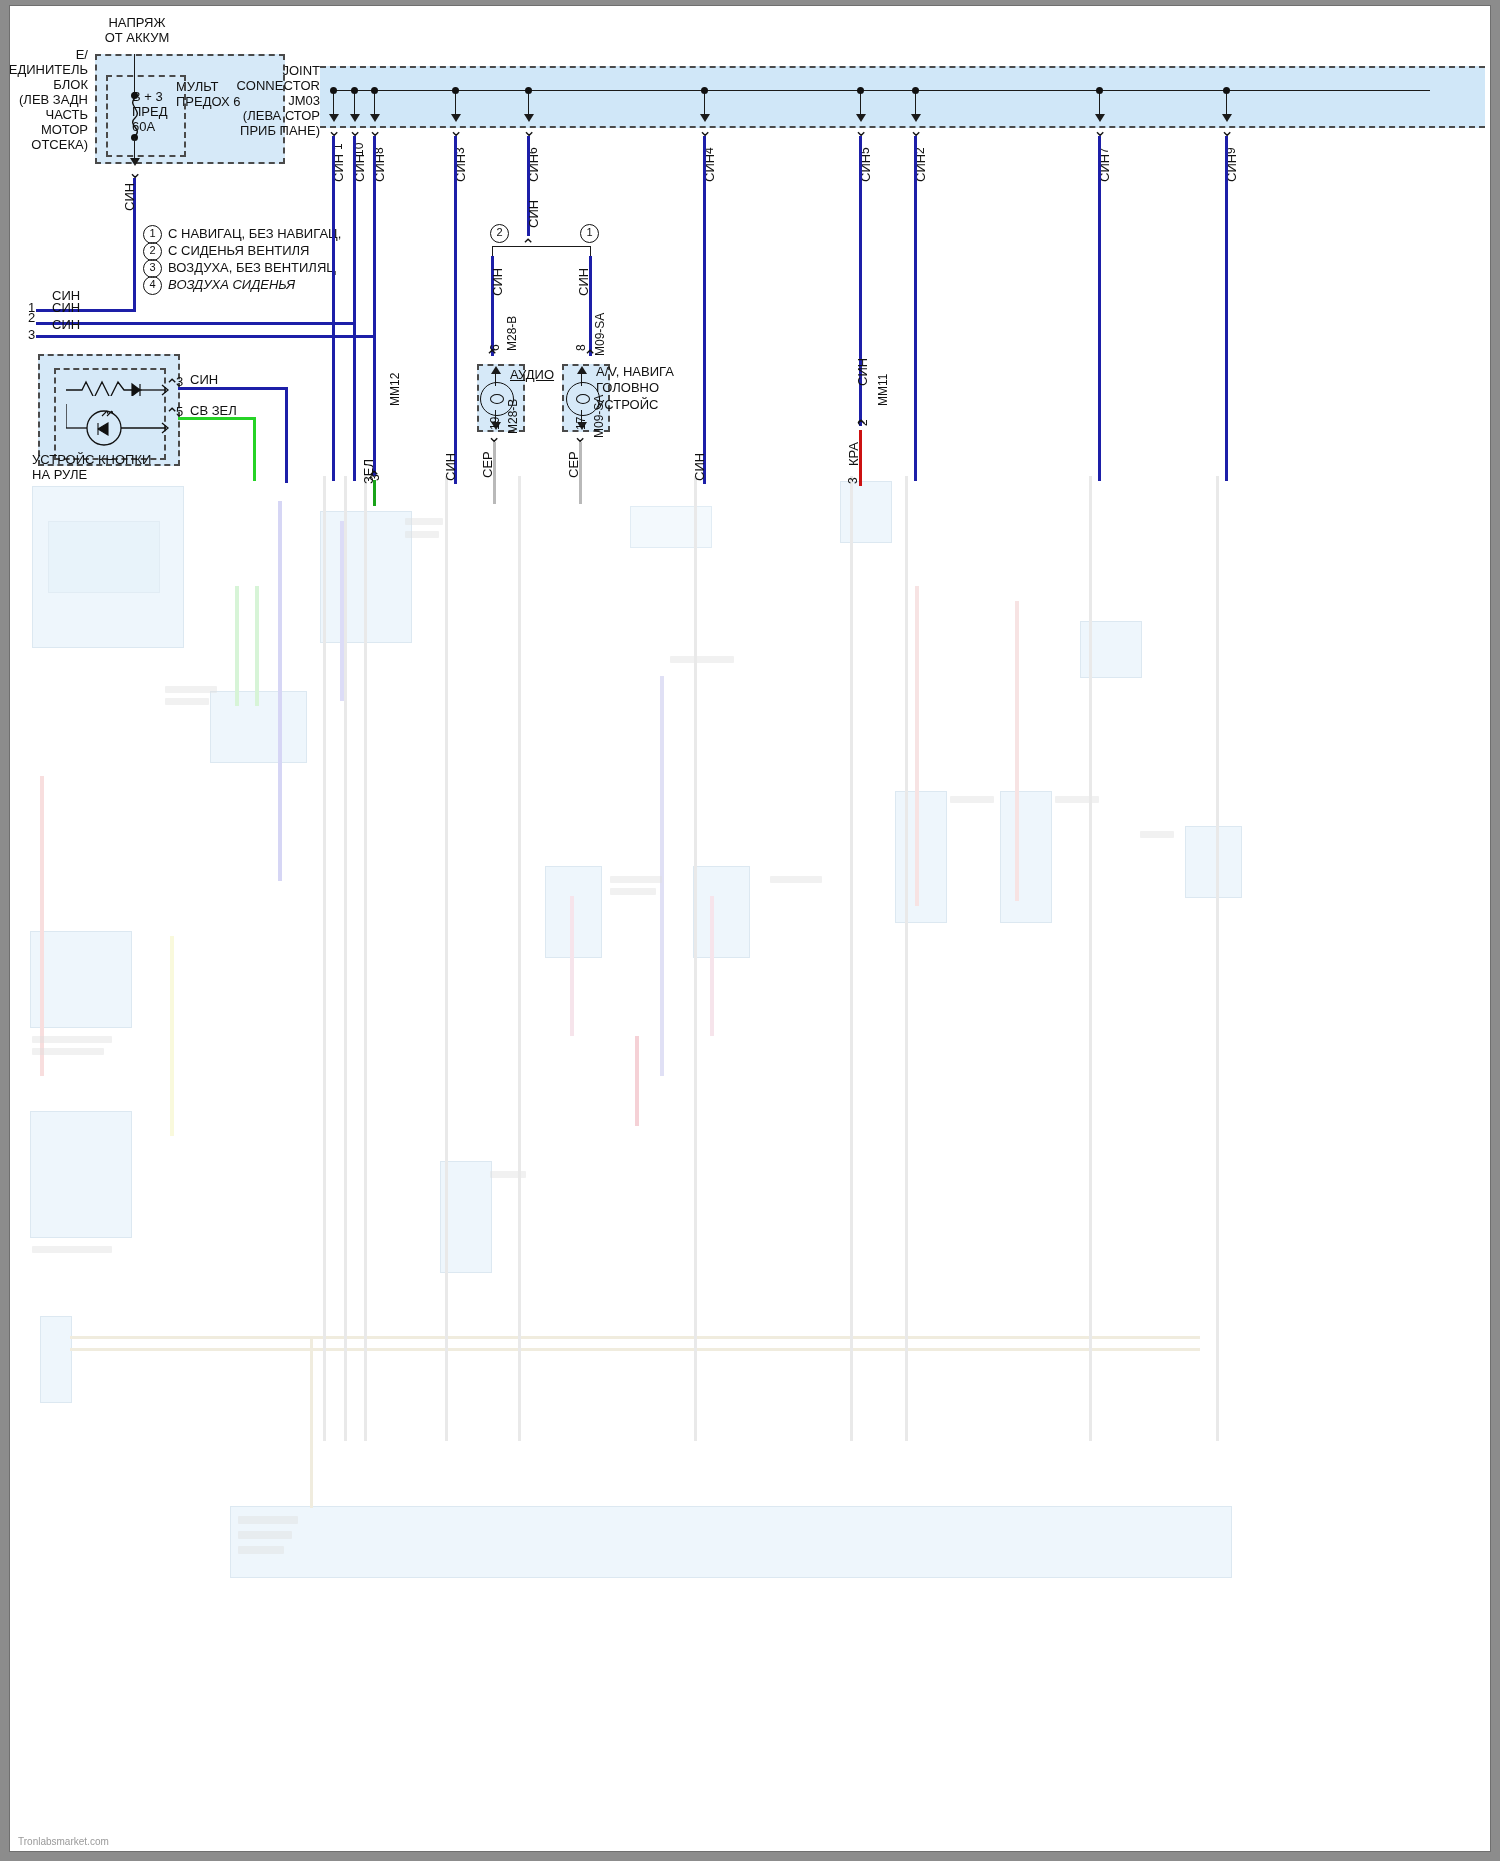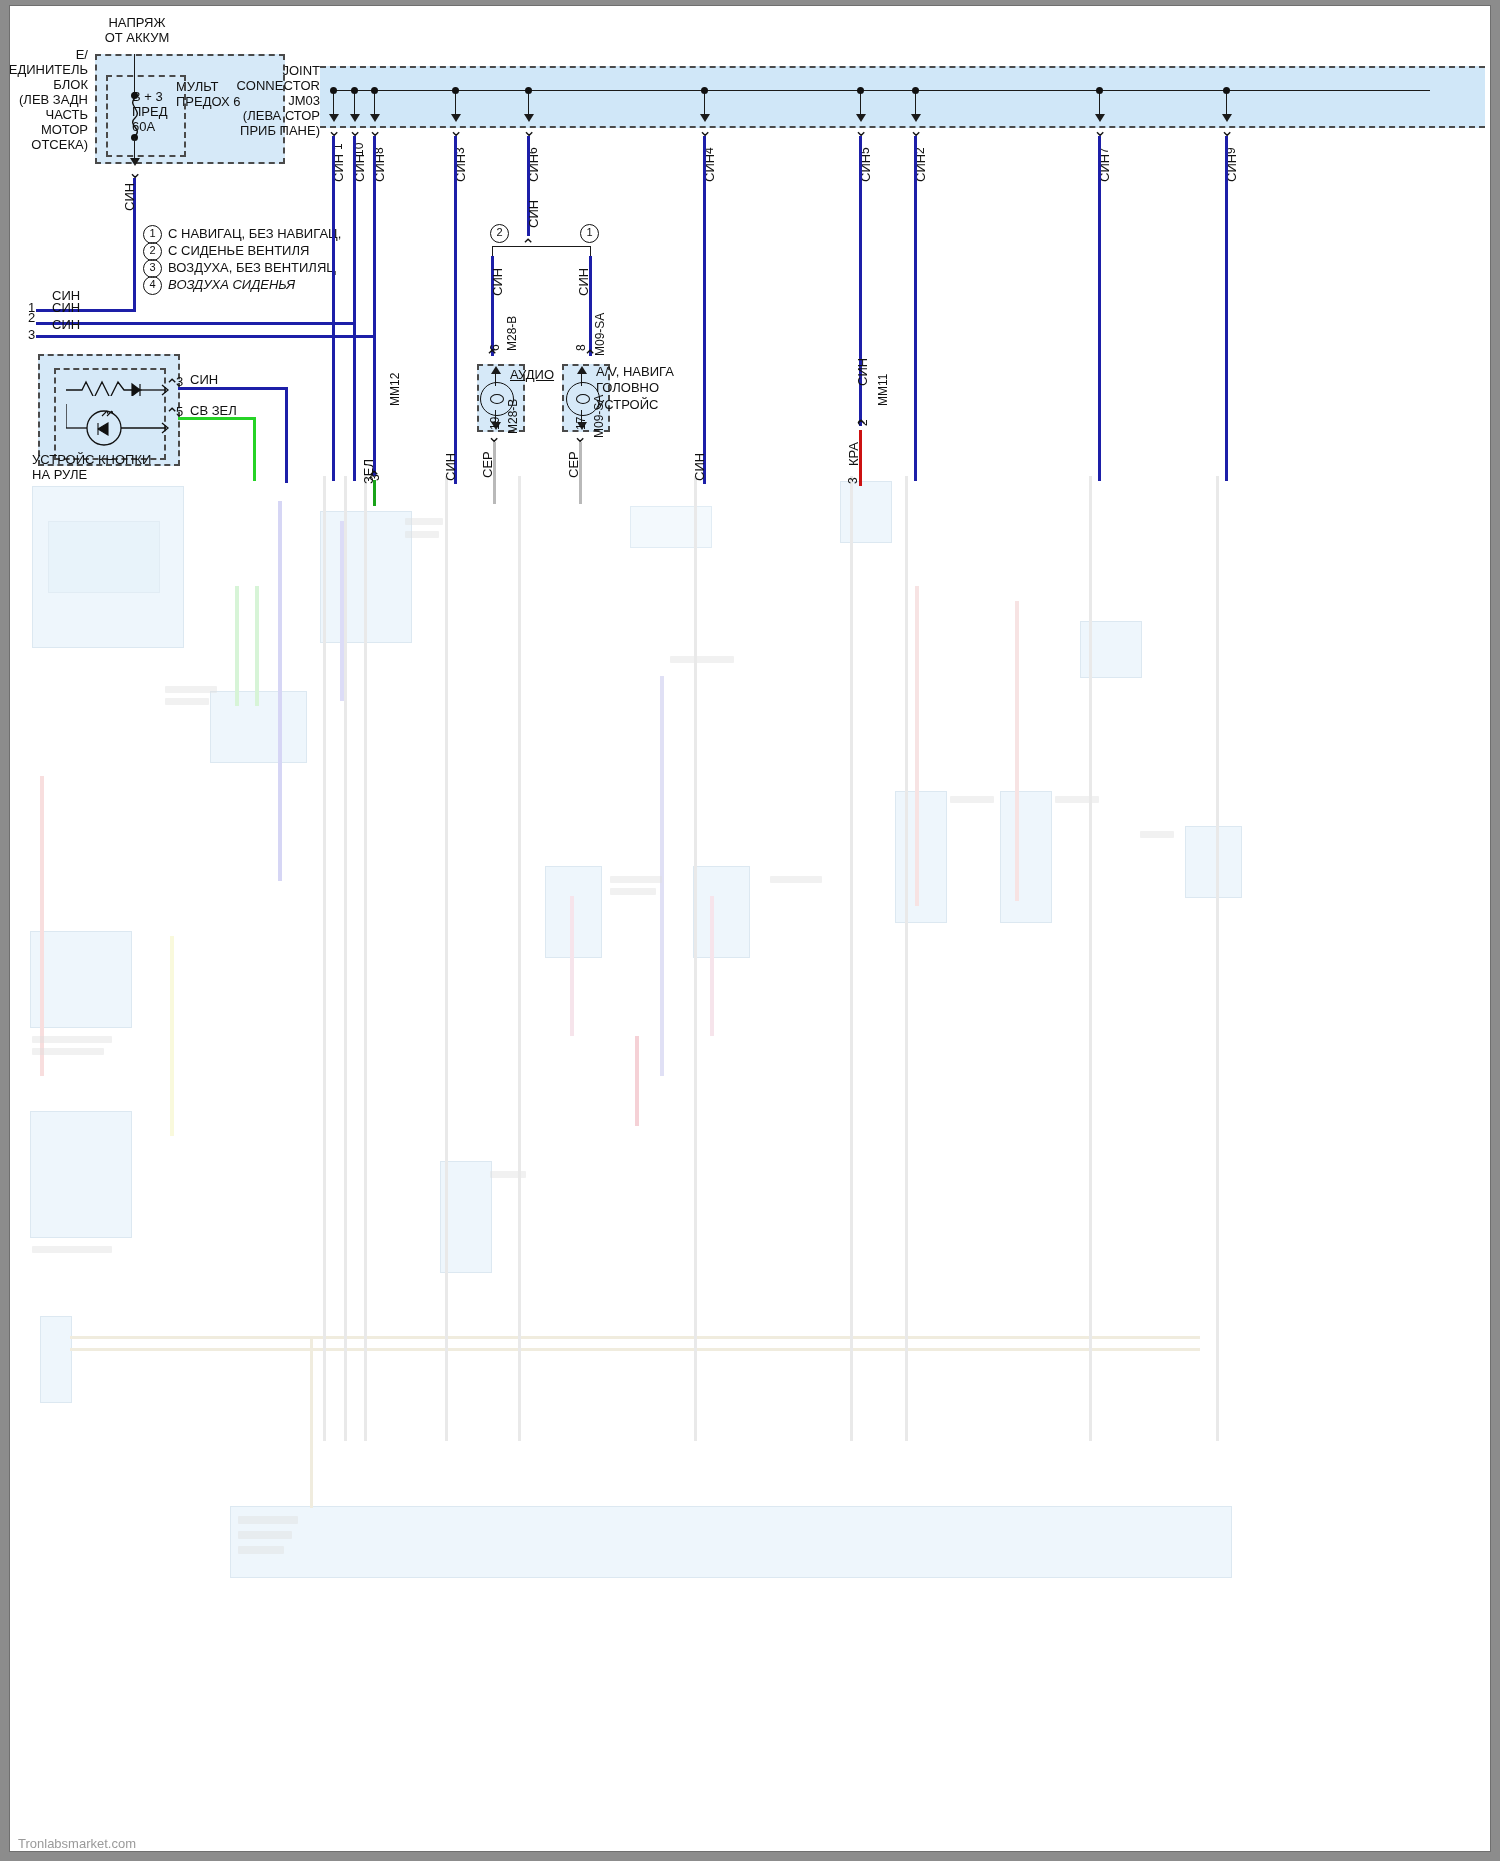--- a/index.html
+++ b/index.html
@@ -40,21 +40,21 @@
   #faded{position:absolute;left:0;top:470px;width:1480px;height:1375px;opacity:.30;}
   .fbox{position:absolute;background:rgba(150,200,235,.55);border:1px solid #8fb6d4;}
   .fbox2{position:absolute;background:rgba(150,200,235,.35);border:1px solid #9ec2dc;}
   .ftxt{position:absolute;background:#9a9a9a;opacity:.45;border-radius:1px;}
   .fw{position:absolute;}
   .arrowdown{position:absolute;width:0;height:0;border-left:5px solid transparent;
     border-right:5px solid transparent;border-top:8px solid #1a1a1a;}
   .arrowup{position:absolute;width:0;height:0;border-left:5px solid transparent;
     border-right:5px solid transparent;border-bottom:8px solid #1a1a1a;}
   .pinarc{position:absolute;font-size:17px;color:#111;line-height:1;}
-  .watermark{position:absolute;font-size:13px;color:#9a9a9a;}
+  .watermark{position:absolute;font-size:10px;color:#9a9a9a;}
   .jcbar{position:absolute;border-top:2px dashed #4a4a4a;border-bottom:2px dashed #4a4a4a;
     background:rgba(170,212,242,.55);box-sizing:border-box;}
   .circle-conn{position:absolute;border:1.6px solid #111;border-radius:50%;}
   .ell{position:absolute;border:1.4px solid #111;border-radius:50%;}
 </style>
 </head>
 <body>
 
 <div id="page">
   <div id="sheet">
@@ -157,21 +157,21 @@
     <div class="arrowdown" style="left:120px;top:152px;"></div>
     <div class="pinarc" style="left:118px;top:158px;">⌄</div>
 
     <div class="wire v" style="left:123px;top:172px;height:134px;"></div>
     <div class="wire h" style="left:26px;top:303px;width:100px;"></div>
     <div class="vlbl" style="left:112px;top:205px;">СИН</div>
 
     <div class="circnum" style="left:133px;top:219px;">1</div>
     <div class="lbl" style="left:158px;top:221px;">С НАВИГАЦ, БЕЗ НАВИГАЦ,</div>
     <div class="circnum" style="left:133px;top:236px;">2</div>
-    <div class="lbl" style="left:158px;top:238px;">С СИДЕНЬЕ ВЕНТИЛЯ</div>
+    <div class="lbl" style="left:158px;top:238px;">С СИДЕНЬЯ ВЕНТИЛЯ</div>
     <div class="circnum" style="left:133px;top:253px;">3</div>
     <div class="lbl" style="left:158px;top:255px;">ВОЗДУХА, БЕЗ ВЕНТИЛЯЦ</div>
     <div class="circnum" style="left:133px;top:270px;">4</div>
     <div class="lbl" style="left:158px;top:272px;font-style:italic;">ВОЗДУХА СИДЕНЬЯ</div>
 
     <div class="jcbar" style="left:310px;top:60px;width:1165px;height:62px;"></div>
     <div class="lbl r" style="left:180px;top:58px;width:130px;">JOINT
 CONNECTOR
 JM03
 (ЛЕВА СТОР

